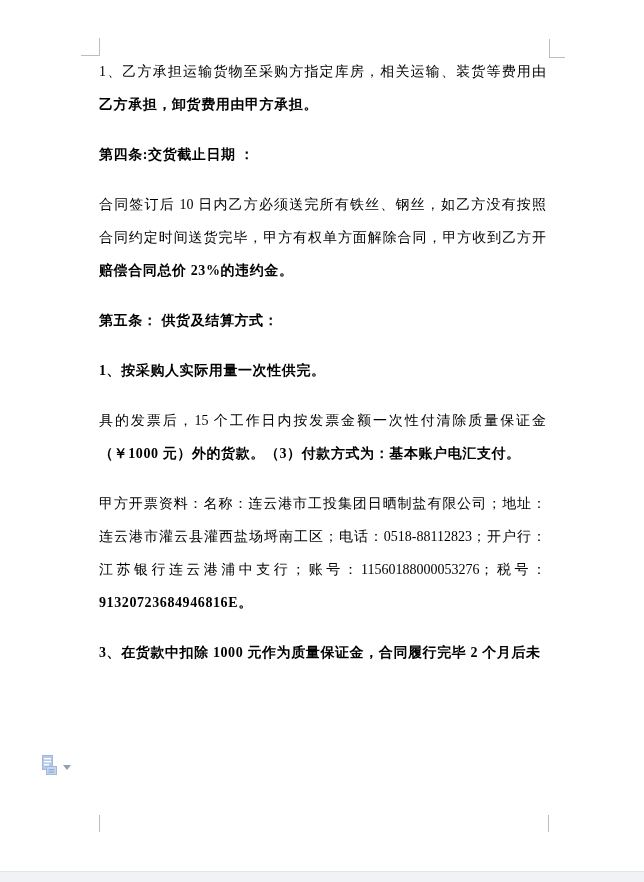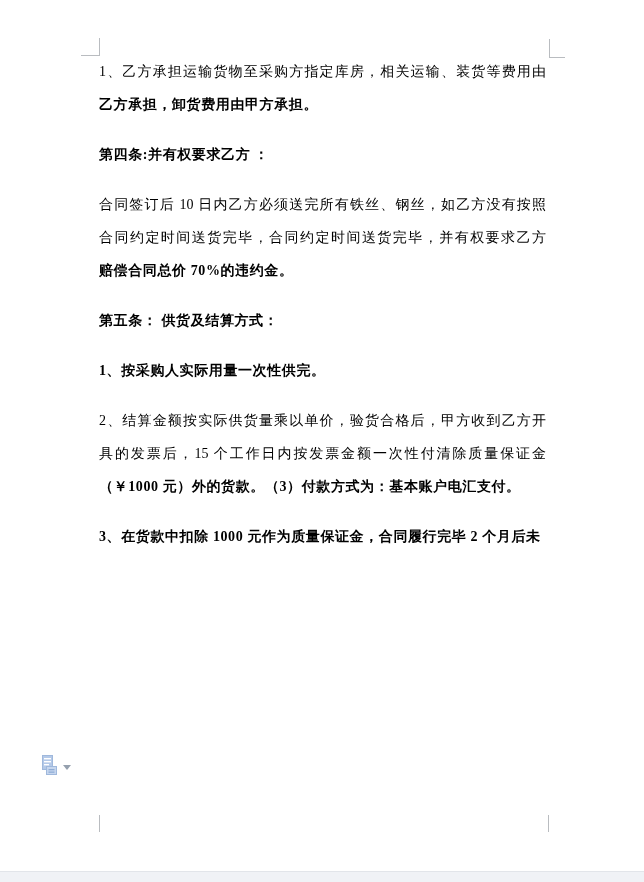--- a/index.html
+++ b/index.html
@@ -63,37 +63,42 @@
     <div class="mark m-tr-h"></div>
     <div class="mark m-bl-v"></div>
     <div class="mark m-br-v"></div>
 
     <div class="doc-body">
         <div class="para">
           <div class="line">1、乙方承担运输货物至采购方指定库房，相关运输、装货等费用由</div>
           <div class="line last">乙方承担，卸货费用由甲方承担。</div>
         </div>
         <div class="para">
-          <div class="line last">第四条:并有权要求乙方 ：</div>
+          <div class="line last">第四条:交货截止日期 ：</div>
         </div>
         <div class="para">
           <div class="line">合同签订后 10 日内乙方必须送完所有铁丝、钢丝，如乙方没有按照</div>
-          <div class="line">合同约定时间送货完毕，合同约定时间送货完毕，并有权要求乙方</div>
-          <div class="line last">赔偿合同总价 70%的违约金。</div>
+          <div class="line">合同约定时间送货完毕，甲方有权单方面解除合同，甲方收到乙方开</div>
+          <div class="line last">赔偿合同总价 23%的违约金。</div>
         </div>
         <div class="para">
           <div class="line last">第五条： 供货及结算方式：</div>
         </div>
         <div class="para">
           <div class="line last">1、按采购人实际用量一次性供完。</div>
         </div>
         <div class="para">
-          <div class="line">2、结算金额按实际供货量乘以单价，验货合格后，甲方收到乙方开</div>
           <div class="line">具的发票后，15 个工作日内按发票金额一次性付清除质量保证金</div>
           <div class="line last">（￥1000 元）外的货款。（3）付款方式为：基本账户电汇支付。</div>
+        </div>
+        <div class="para">
+          <div class="line">甲方开票资料：名称：连云港市工投集团日晒制盐有限公司；地址：</div>
+          <div class="line">连云港市灌云县灌西盐场埒南工区；电话：0518-88112823；开户行：</div>
+          <div class="line">江苏银行连云港浦中支行；账号：11560188000053276；税号：</div>
+          <div class="line last">91320723684946816E。</div>
         </div>
         <div class="para">
           <div class="line last">3、在货款中扣除 1000 元作为质量保证金，合同履行完毕 2 个月后未</div>
         </div>
       </div>
 
     <div class="paste-btn" title="">
       <svg width="15" height="21" viewBox="0 0 15 21">
         <rect x="0.5" y="0.5" width="10" height="14" fill="#b4c9e8" stroke="#9fb8dc"></rect>
         <rect x="2" y="3" width="7" height="1.4" fill="#ffffff"></rect>

